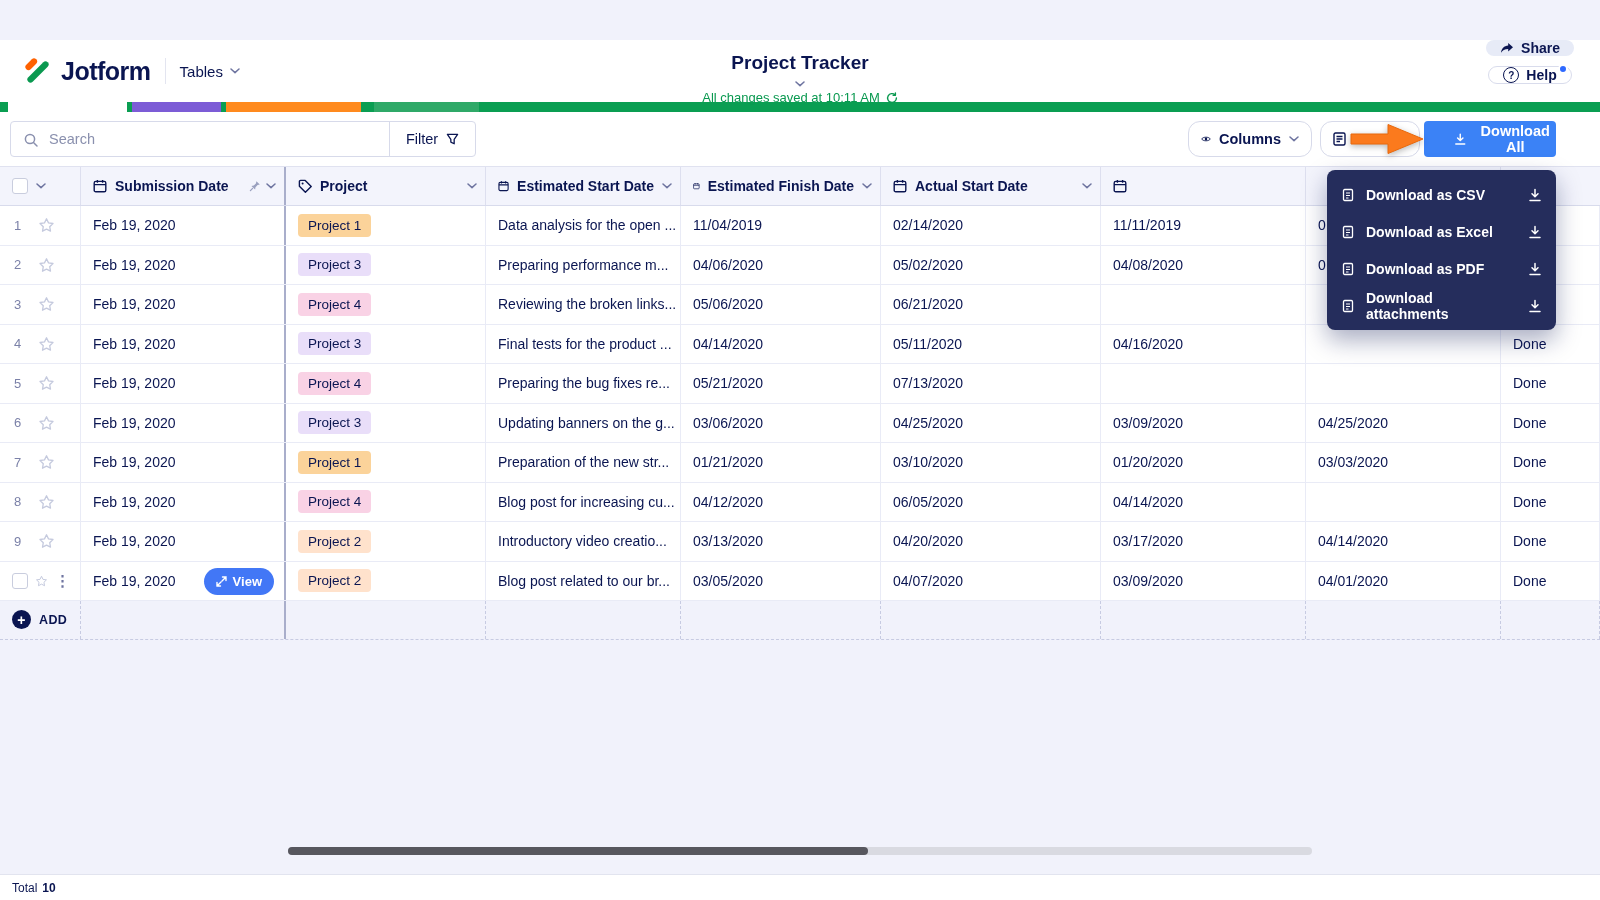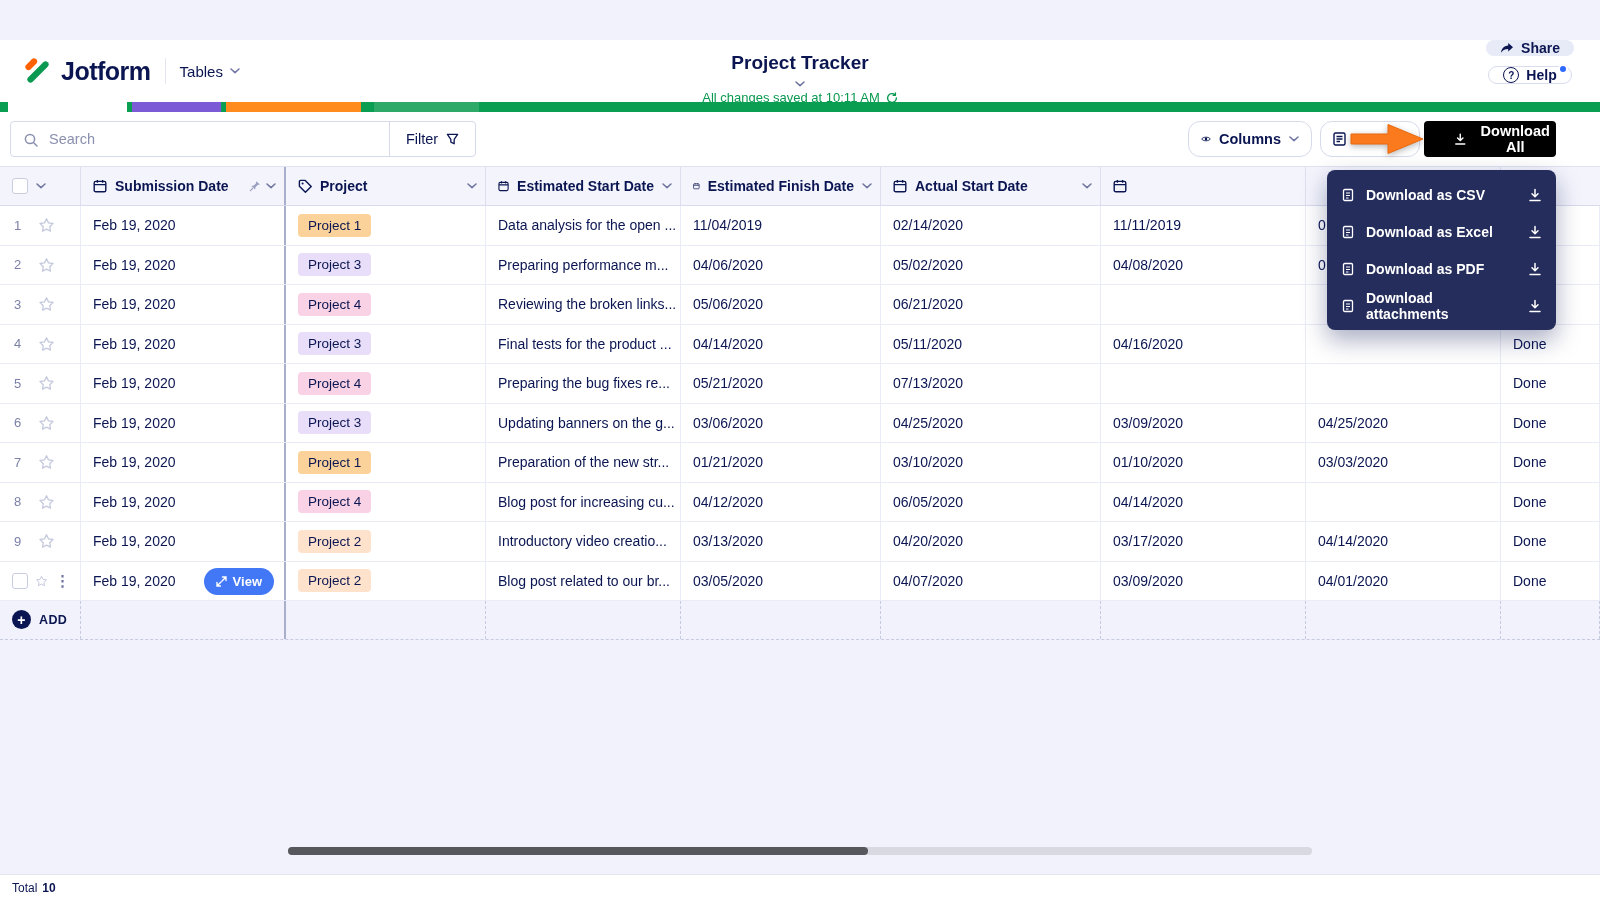--- a/index.html
+++ b/index.html
@@ -39,21 +39,21 @@
   .toolbar { position:absolute; left:0; top:112px; width:1600px; height:54px; background:#fff; z-index:3; }
   .search-group { position:absolute; left:10px; top:9px; width:466px; height:36px; border:1px solid #d7daea; border-radius:4px; display:flex; align-items:center; background:#fff; }
   .search-wrap { position:relative; flex:1; height:100%; }
   .mag { position:absolute; left:12px; top:10px; }
   .search-input { width:100%; height:100%; border:0; outline:none; padding-left:38px; font-size:14.5px; color:#404040; font-family:inherit; background:transparent; }
   .search-input::placeholder { color:#8a90ae; }
   .filter-btn { width:86px; height:100%; border-left:1px solid #d7daea; display:flex; align-items:center; justify-content:center; gap:8px; font-size:14.5px; color:#0a1551; cursor:pointer; }
   .tool-btn { position:absolute; top:9px; height:36px; border:1px solid #d7daea; border-radius:12px; background:#fff; display:flex; align-items:center; gap:8px; padding:8px 12px; font-size:14.5px; font-weight:600; color:#0a1551; cursor:pointer; }
   .columns-btn { left:1188px; width:124px; }
   .forms-btn { left:1320px; width:100px; }
-  .download-btn { position:absolute; left:1424px; top:9px; width:132px; height:36px; background:#000000; border:none; border-radius:4px; color:#fff; display:flex; align-items:center; justify-content:center; gap:8px; font-size:14.5px; font-weight:bold; cursor:pointer;padding-left:30px; }
+  .download-btn { position:absolute; left:1424px; top:9px; width:132px; height:36px; background:#3b82f6; border:none; border-radius:4px; color:#fff; display:flex; align-items:center; justify-content:center; gap:8px; font-size:14.5px; font-weight:bold; cursor:pointer;padding-left:30px; }
   .arrow { position:absolute; left:1348px; top:121px; z-index:30; filter:drop-shadow(0 2px 3px rgba(0,0,0,.28)); }
 
   
   .dropdown { position:absolute; left:1327px; top:170px; width:229px; background:#252d5c; border-radius:8px; padding:6px 0; z-index:20; box-shadow:0 10px 24px rgba(10,21,81,.35); }
   .dd-item { height:37px; display:flex; align-items:center; gap:11px; padding:0 14px; color:#fff; font-size:14px; font-weight:600; cursor:pointer; }
   .dd-item .lbl { flex:1; }
 
   
   .table { position:absolute; left:0; top:166px; width:1600px; z-index:2; }
   .trow { display:grid; grid-template-columns:81px 205px 200px 195px 200px 220px 205px 195px minmax(0,1fr); position:relative; }
@@ -440,21 +440,21 @@
             <path d="M8.5 1.8l2 4.1 4.5.6-3.3 3.2.8 4.5-4-2.1-4 2.1.8-4.5L2 6.5l4.5-.6z" fill="none" stroke="#c5cade" stroke-width="1.3" stroke-linejoin="round"></path>
           </svg>
       </div>
       <div class="td pin-edge">Feb 19, 2020</div>
       <div class="td">
           <span class="badge p1">Project 1</span>
         </div>
       <div class="td">Preparation of the new str...</div>
       <div class="td">01/21/2020</div>
       <div class="td">03/10/2020</div>
-      <div class="td">01/10/2020</div>
+      <div class="td">01/20/2020</div>
       <div class="td">03/03/2020</div>
       <div class="td">Done</div>
     </div>
 
     <div class="trow tr">
       <div class="td first-cell">
         <span class="rownum">8</span>
         <svg class="star" width="17" height="16" viewBox="0 0 17 16">
             <path d="M8.5 1.8l2 4.1 4.5.6-3.3 3.2.8 4.5-4-2.1-4 2.1.8-4.5L2 6.5l4.5-.6z" fill="none" stroke="#c5cade" stroke-width="1.3" stroke-linejoin="round"></path>
           </svg>

